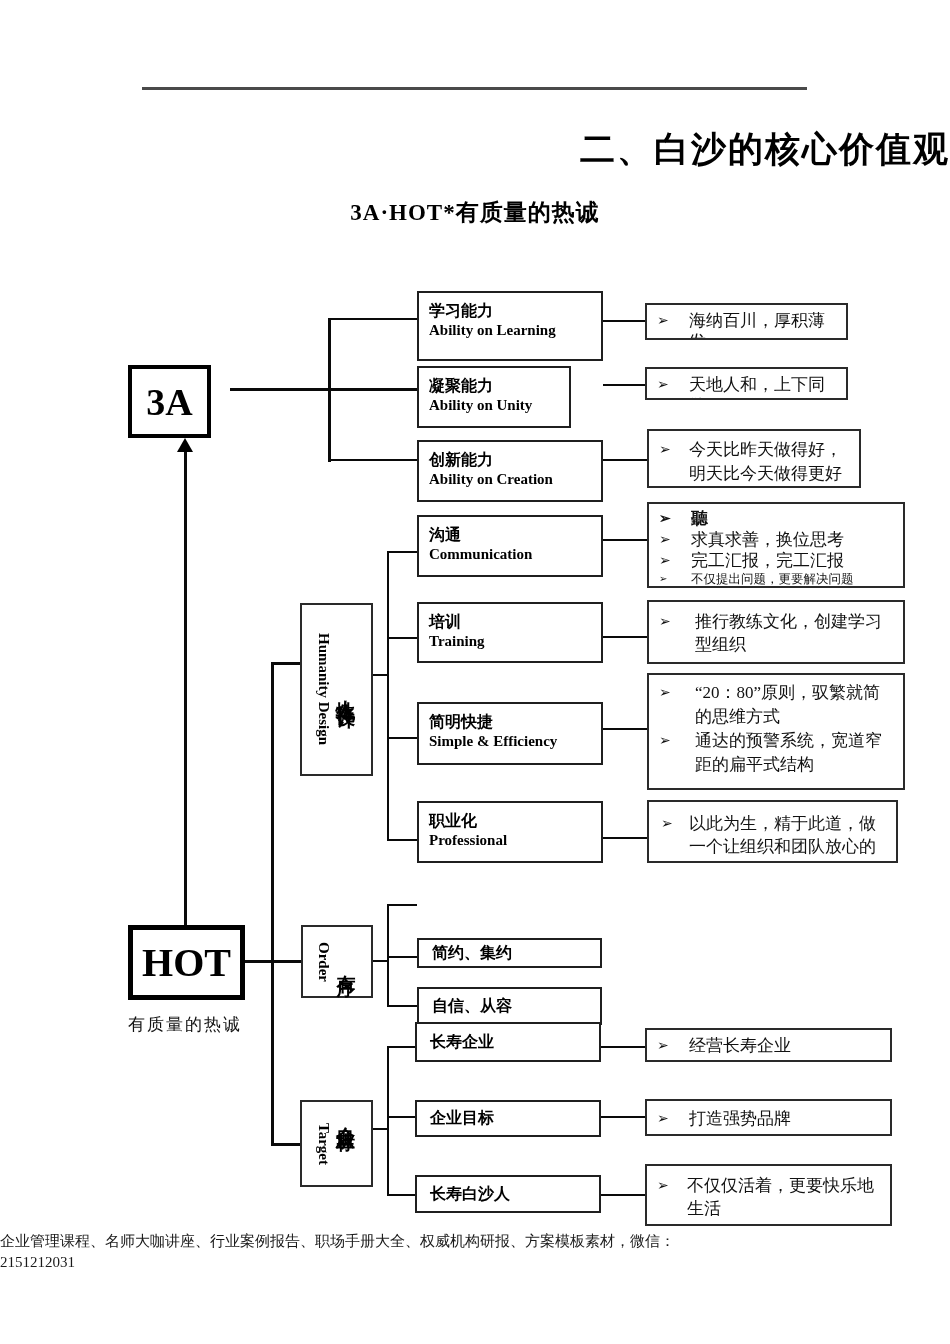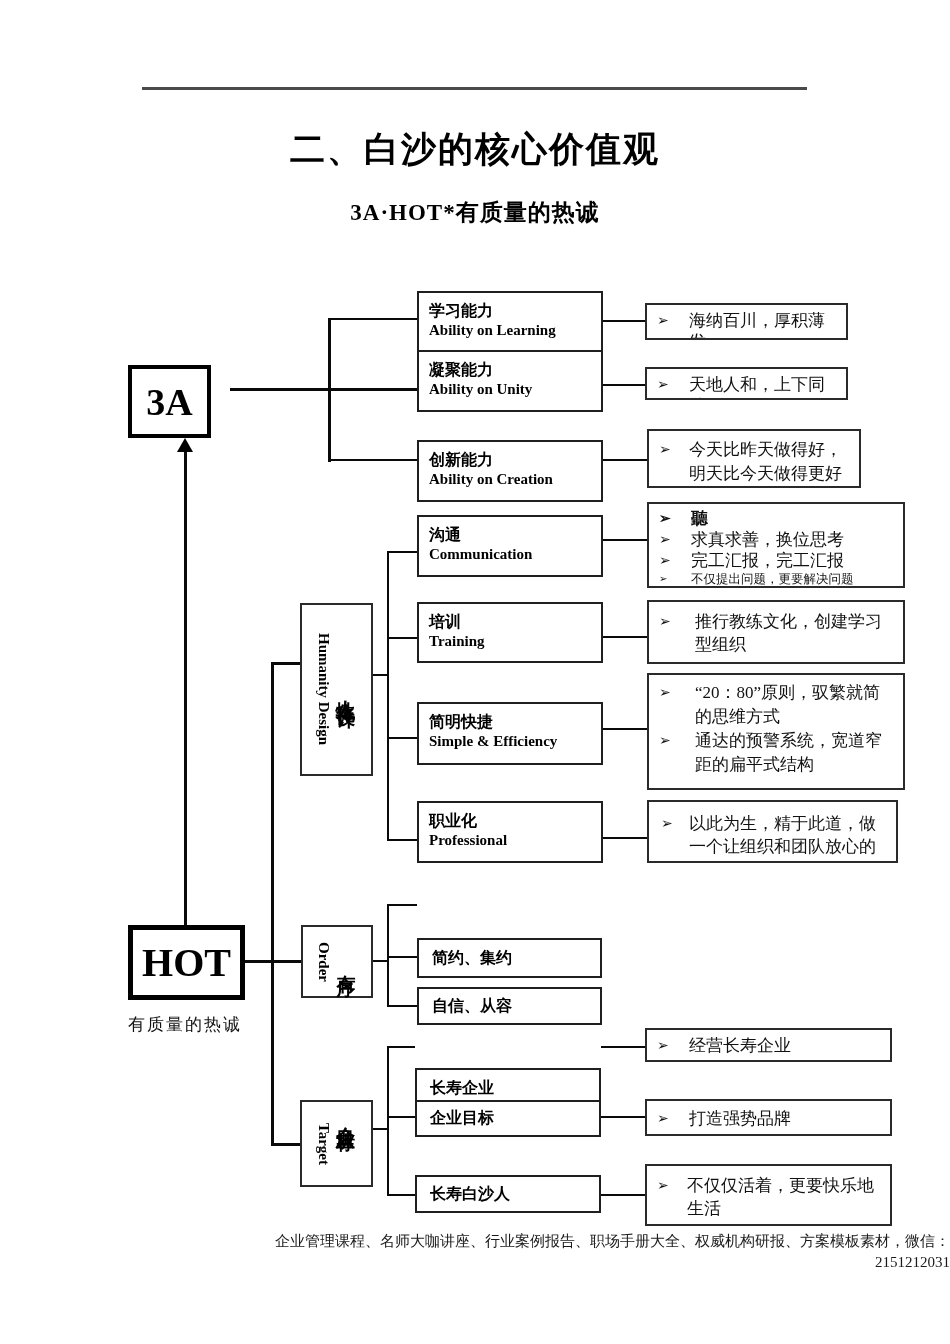--- a/index.html
+++ b/index.html
@@ -1,20 +1,20 @@
 <!DOCTYPE html>
 <html><head>
 <meta charset="utf-8">
 <style>
   html,body{margin:0;padding:0;background:#fff}
   .page{position:relative;width:950px;height:1344px;background:#ffffff;overflow:hidden;
         font-family:"Liberation Serif","DejaVu Serif",serif;color:#000}
   .rule{position:absolute;background:#4a4a4a}
   .line{position:absolute;background:#0a0a0a}
-  .title{position:absolute;left:0;right:0;text-align:center;font-weight:bold;font-size:35px;letter-spacing:2px}
+  .title{position:absolute;left:0;right:0;text-align:right;font-weight:bold;font-size:35px;letter-spacing:2px}
   .subtitle{position:absolute;left:0;right:0;text-align:center;font-weight:bold;font-size:23px;letter-spacing:1px}
   .box{position:absolute;box-sizing:border-box;border:2px solid #1f1f1f;background:#fff}
   .mbox{padding:7px 4px 0 10px}
   .zh{font-weight:bold;font-size:16px;line-height:21px}
   .en{font-weight:bold;font-size:15px;line-height:19px}
   .single{display:flex;align-items:center;padding-left:13px;font-weight:bold;font-size:16px}
   .rbox{position:absolute;box-sizing:border-box;border:2px solid #2a2a2a;background:#fff;
         overflow:hidden;padding:5px 6px 0 10px;font-size:17px;line-height:22px;color:#111}
   .brow{display:flex;align-items:flex-start}
   .bmark{flex:0 0 32px;font-size:14px}
@@ -26,21 +26,21 @@
            display:flex;align-items:center;justify-content:center;font-weight:bold}
   .vbox{position:absolute;box-sizing:border-box;border:2px solid #2a2a2a;background:#fff;
         display:flex;flex-direction:row;align-items:center;justify-content:center;gap:1px}
   .v-zh{writing-mode:vertical-rl;font-weight:bold;font-size:19px;letter-spacing:2px}
   .v-en{writing-mode:vertical-rl;font-weight:bold;font-size:15px}
   .arrow-up{position:absolute;width:0;height:0;border-left:8px solid transparent;
             border-right:8px solid transparent;border-bottom:14px solid #000}
   .arrow-down{position:absolute;width:0;height:0;border-left:8px solid transparent;
               border-right:8px solid transparent;border-top:14px solid #000}
   .caption{position:absolute;font-size:17px;color:#111;letter-spacing:2px}
-  .footer{position:absolute;left:0;right:0;text-align:right;font-size:15px;line-height:21px;color:#1a1a1a}
+  .footer{position:absolute;left:0;right:0;text-align:left;font-size:15px;line-height:21px;color:#1a1a1a}
 </style>
 </head>
 <body>
 
 <div class="page">
 
   <div class="rule" style="left:142px;top:87px;width:665px;height:3px"></div>
 
   <div class="title" style="top:126px">二、白沙的核心价值观</div>
   <div class="subtitle" style="top:197px">3A·HOT*有质量的热诚</div>
@@ -107,21 +107,21 @@
   </div>
   <div class="vbox" style="left:300px;top:1100px;width:73px;height:87px">
     <span class="v-en">Target</span>
     <span class="v-zh" style="height:64px">企业目标</span>
   </div>
 
   <div class="box mbox" style="left:417px;top:291px;width:186px;height:70px">
     <div class="zh">学习能力</div>
     <div class="en">Ability on Learning</div>
   </div>
-  <div class="box mbox" style="left:417px;top:350px;width:186px;height:62px">
+  <div class="box mbox" style="left:417px;top:366px;width:154px;height:62px">
     <div class="zh">凝聚能力</div>
     <div class="en">Ability on Unity</div>
   </div>
   <div class="box mbox" style="left:417px;top:515px;width:186px;height:62px">
     <div class="zh">沟通</div>
     <div class="en">Communication</div>
   </div>
   <div class="box mbox" style="left:417px;top:440px;width:186px;height:62px">
     <div class="zh">创新能力</div>
     <div class="en">Ability on Creation</div>
@@ -131,27 +131,27 @@
     <div class="en">Training</div>
   </div>
   <div class="box mbox" style="left:417px;top:702px;width:186px;height:63px">
     <div class="zh">简明快捷</div>
     <div class="en">Simple &amp; Efficiency</div>
   </div>
   <div class="box mbox" style="left:417px;top:801px;width:186px;height:62px">
     <div class="zh">职业化</div>
     <div class="en">Professional</div>
   </div>
-  <div class="box single" style="left:417px;top:938px;width:185px;height:40px">
+  <div class="box single" style="left:417px;top:938px;width:185px;height:30px">
     <span>简约、集约</span>
   </div>
   <div class="box single" style="left:417px;top:987px;width:185px;height:38px">
     <span>自信、从容</span>
   </div>
-  <div class="box single" style="left:415px;top:1068px;width:186px;height:40px">
+  <div class="box single" style="left:415px;top:1022px;width:186px;height:40px">
     <span>长寿企业</span>
   </div>
   <div class="box single" style="left:415px;top:1100px;width:186px;height:37px">
     <span>企业目标</span>
   </div>
   <div class="box single" style="left:415px;top:1175px;width:186px;height:38px">
     <span>长寿白沙人</span>
   </div>
 
   <div class="rbox" style="left:645px;top:303px;width:203px;height:37px;line-height:21px">

